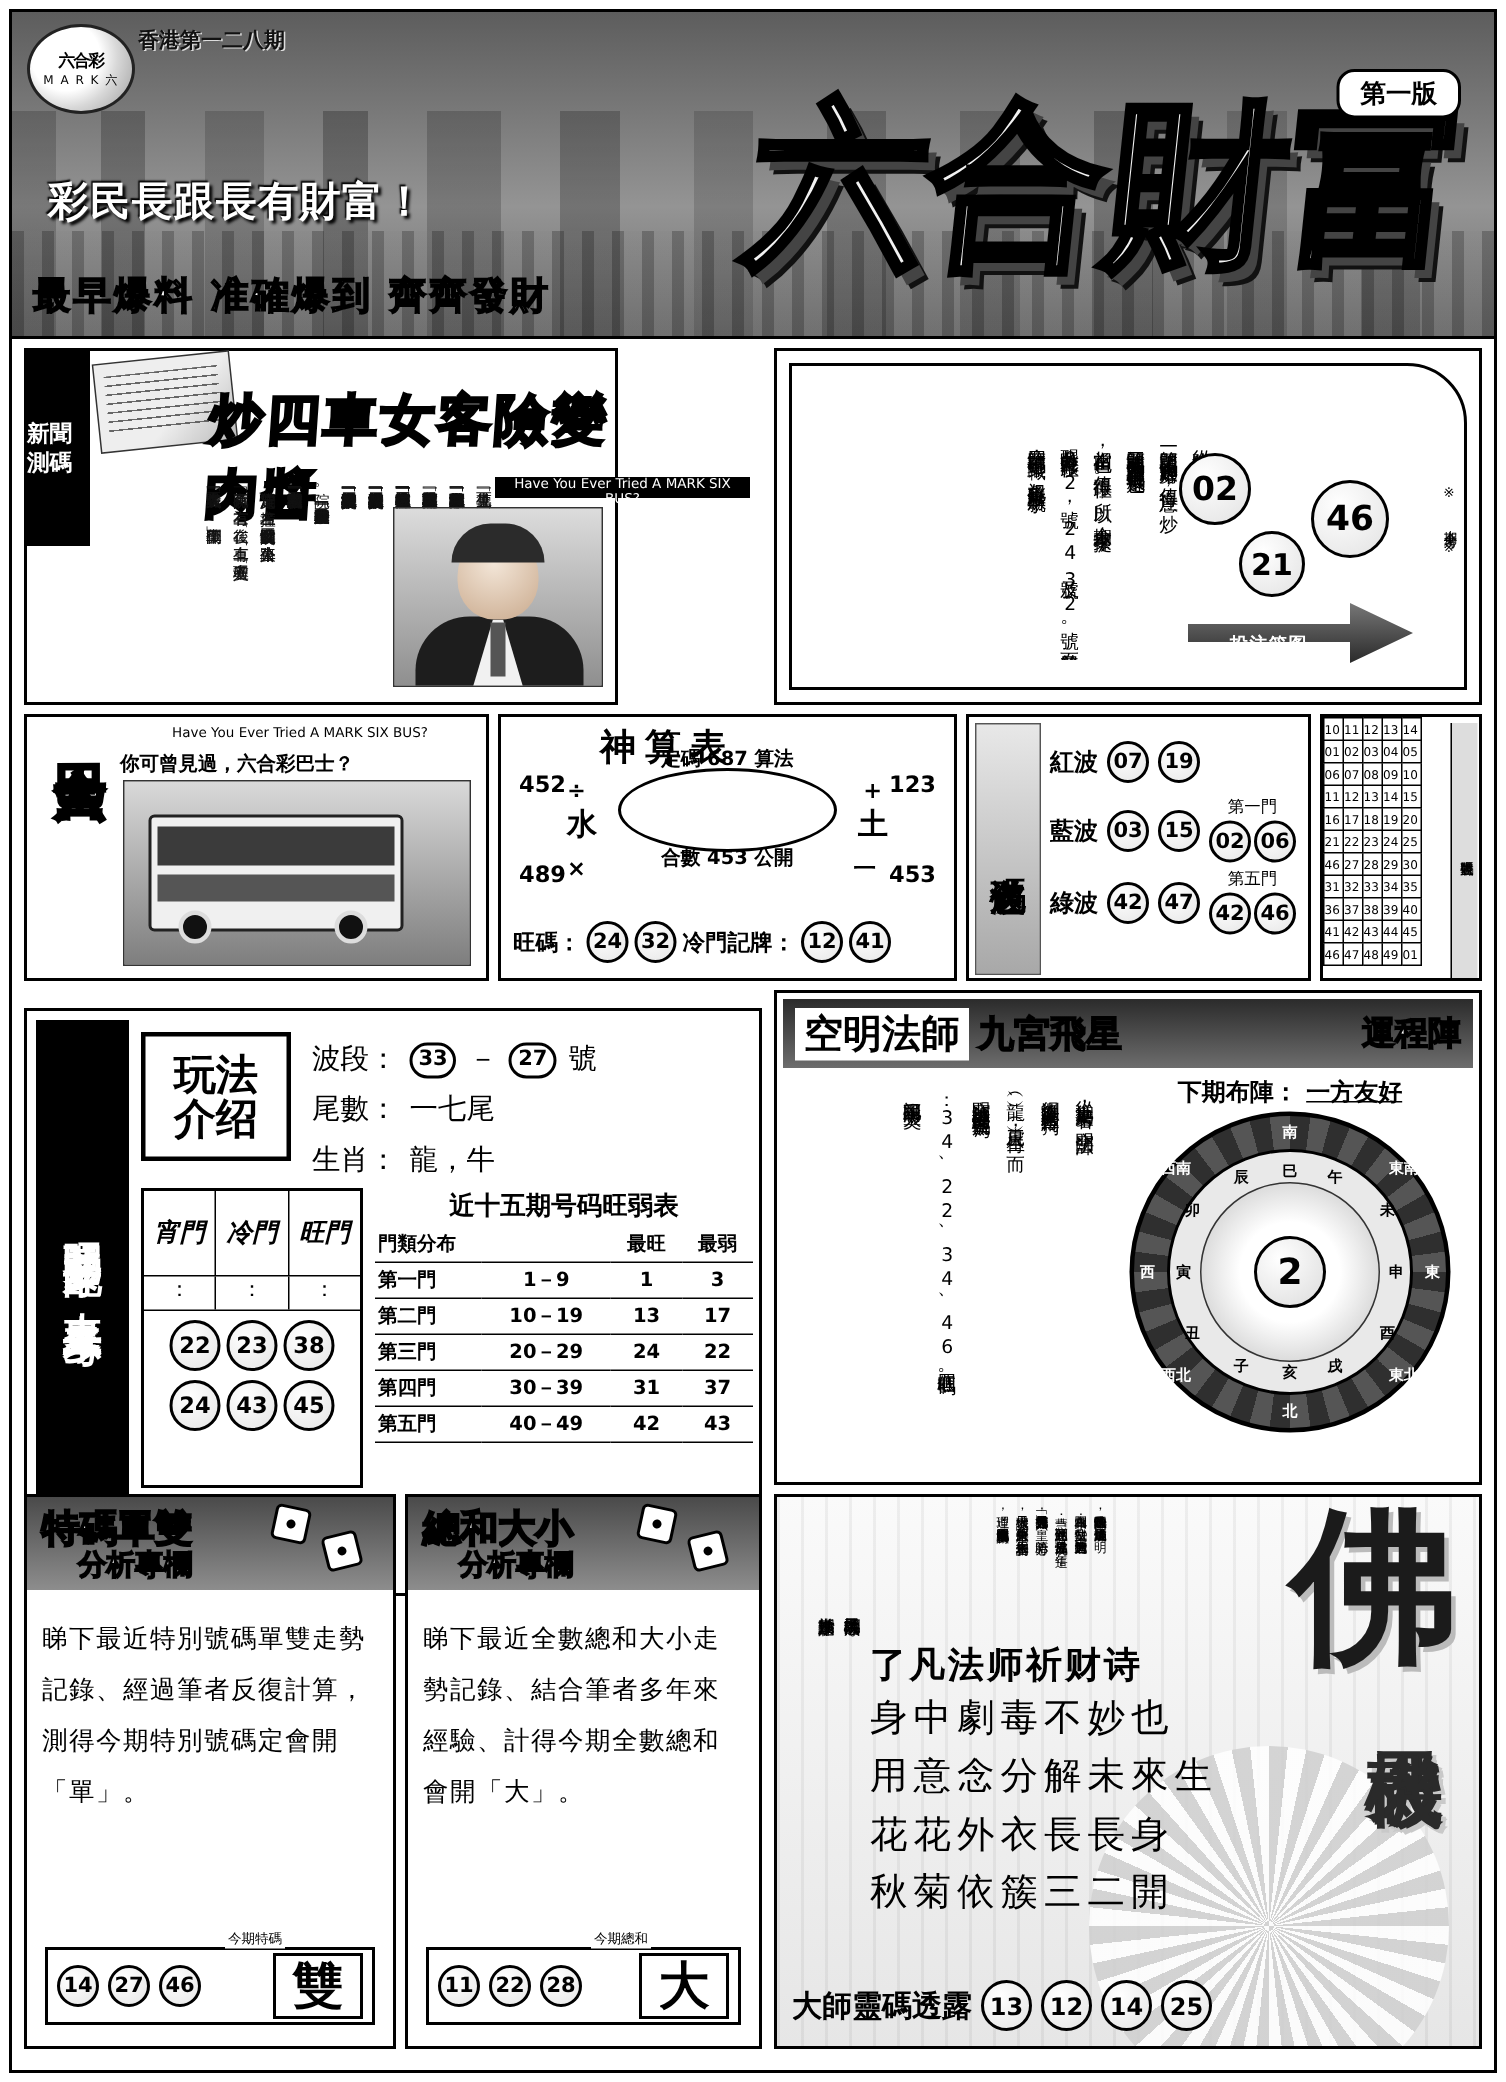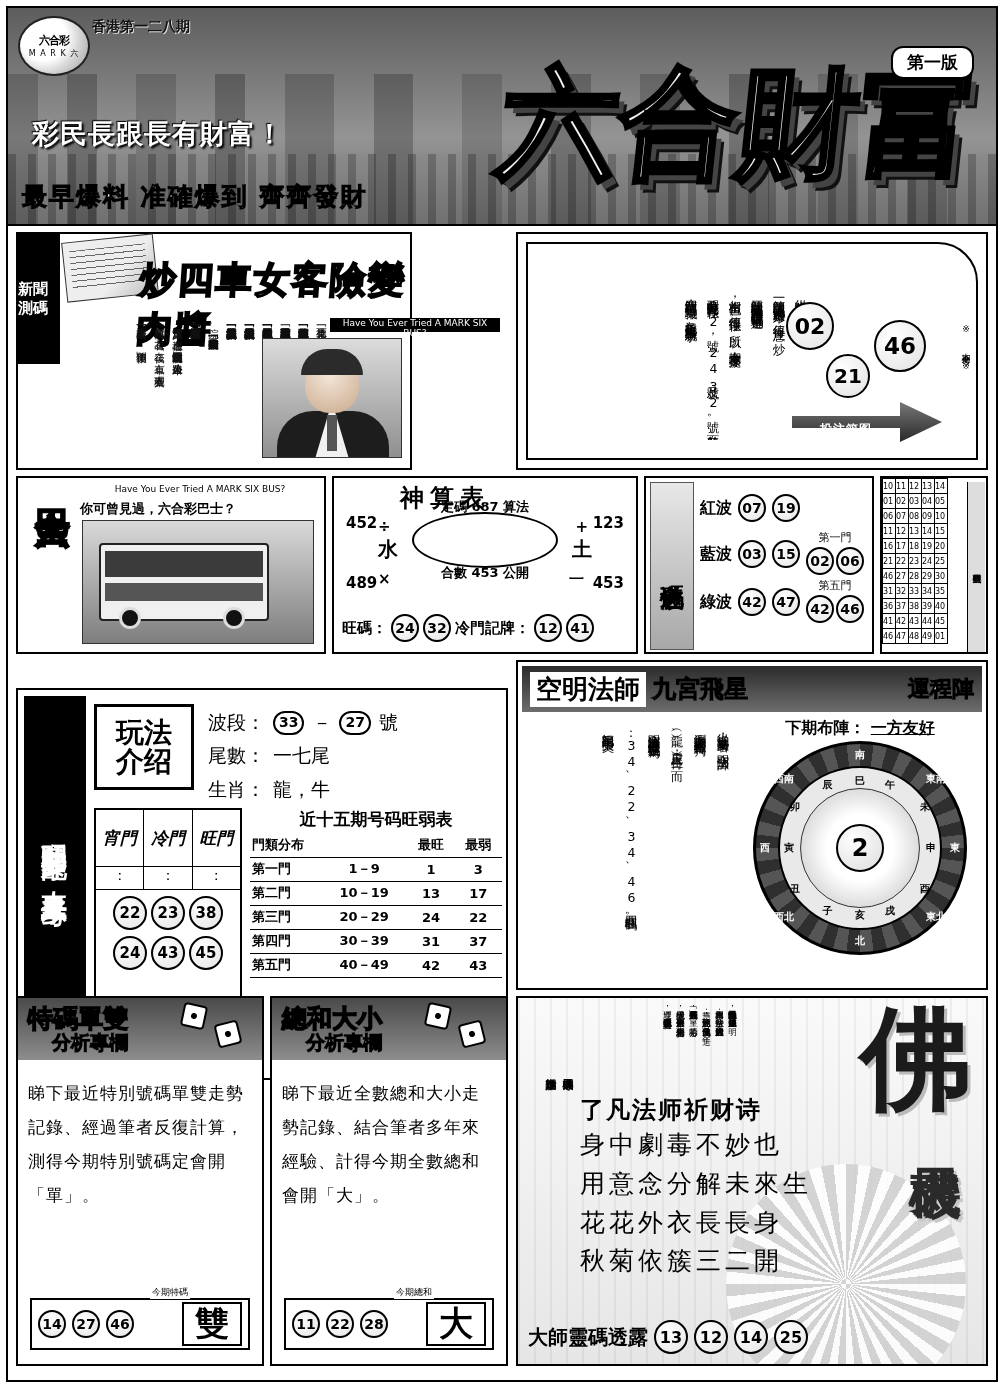--- a/index.html
+++ b/index.html
@@ -266,21 +266,21 @@
     font-size: 8px; padding:0;
   }
   .ng-side {
     position:absolute; right: 1px; top: 4px; height: 170px; width: 18px;
     writing-mode: vertical-rl; text-orientation: upright;
     font-size: 9px; background:#ddd; border-left:1px solid #000;
     display:flex; align-items:center; justify-content:center;
   }
 
   
-  .play { left: 8px; top: 680px; width: 492px; height: 392px; }
+  .play { left: 8px; top: 664px; width: 492px; height: 392px; }
   .play-left {
     position:absolute; left: 6px; top: 6px; width: 62px; height: 316px;
     background:#000; color:#fff;
     writing-mode: vertical-rl; text-orientation: upright;
     font-size: 26px; font-weight:bold; letter-spacing:2px;
     display:flex; align-items:center; justify-content:center;
     padding: 6px 0;
   }
   .play-badge {
     position:absolute; left: 76px; top: 14px; width: 100px; height: 86px;

